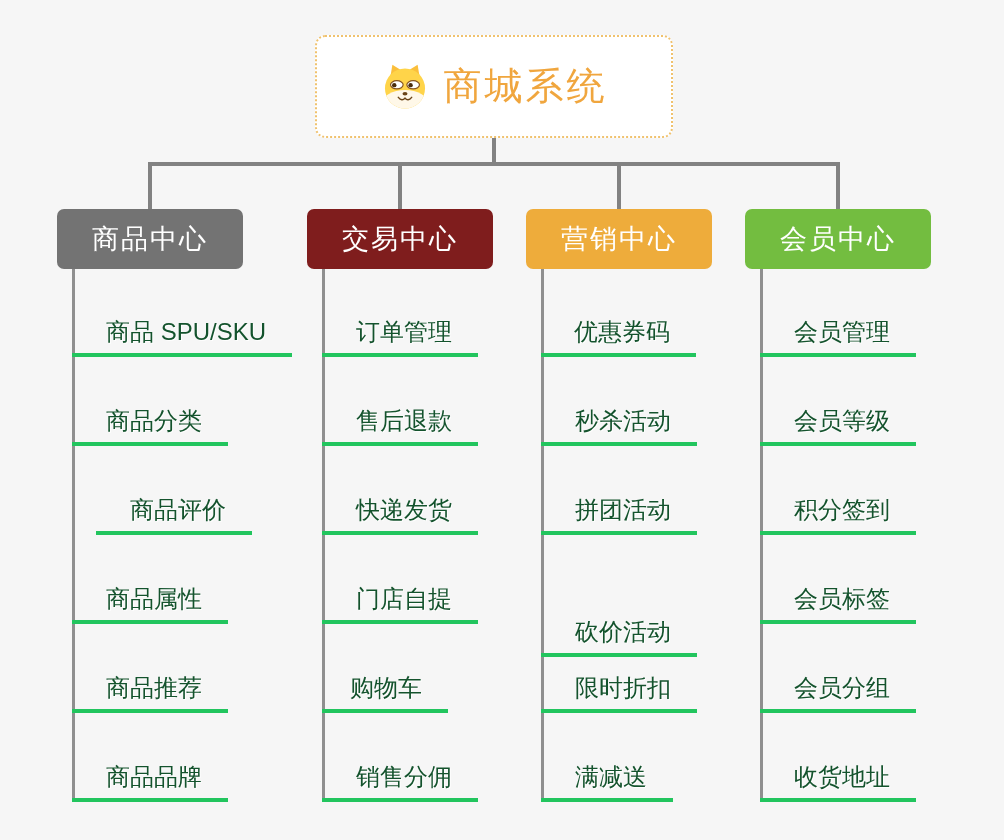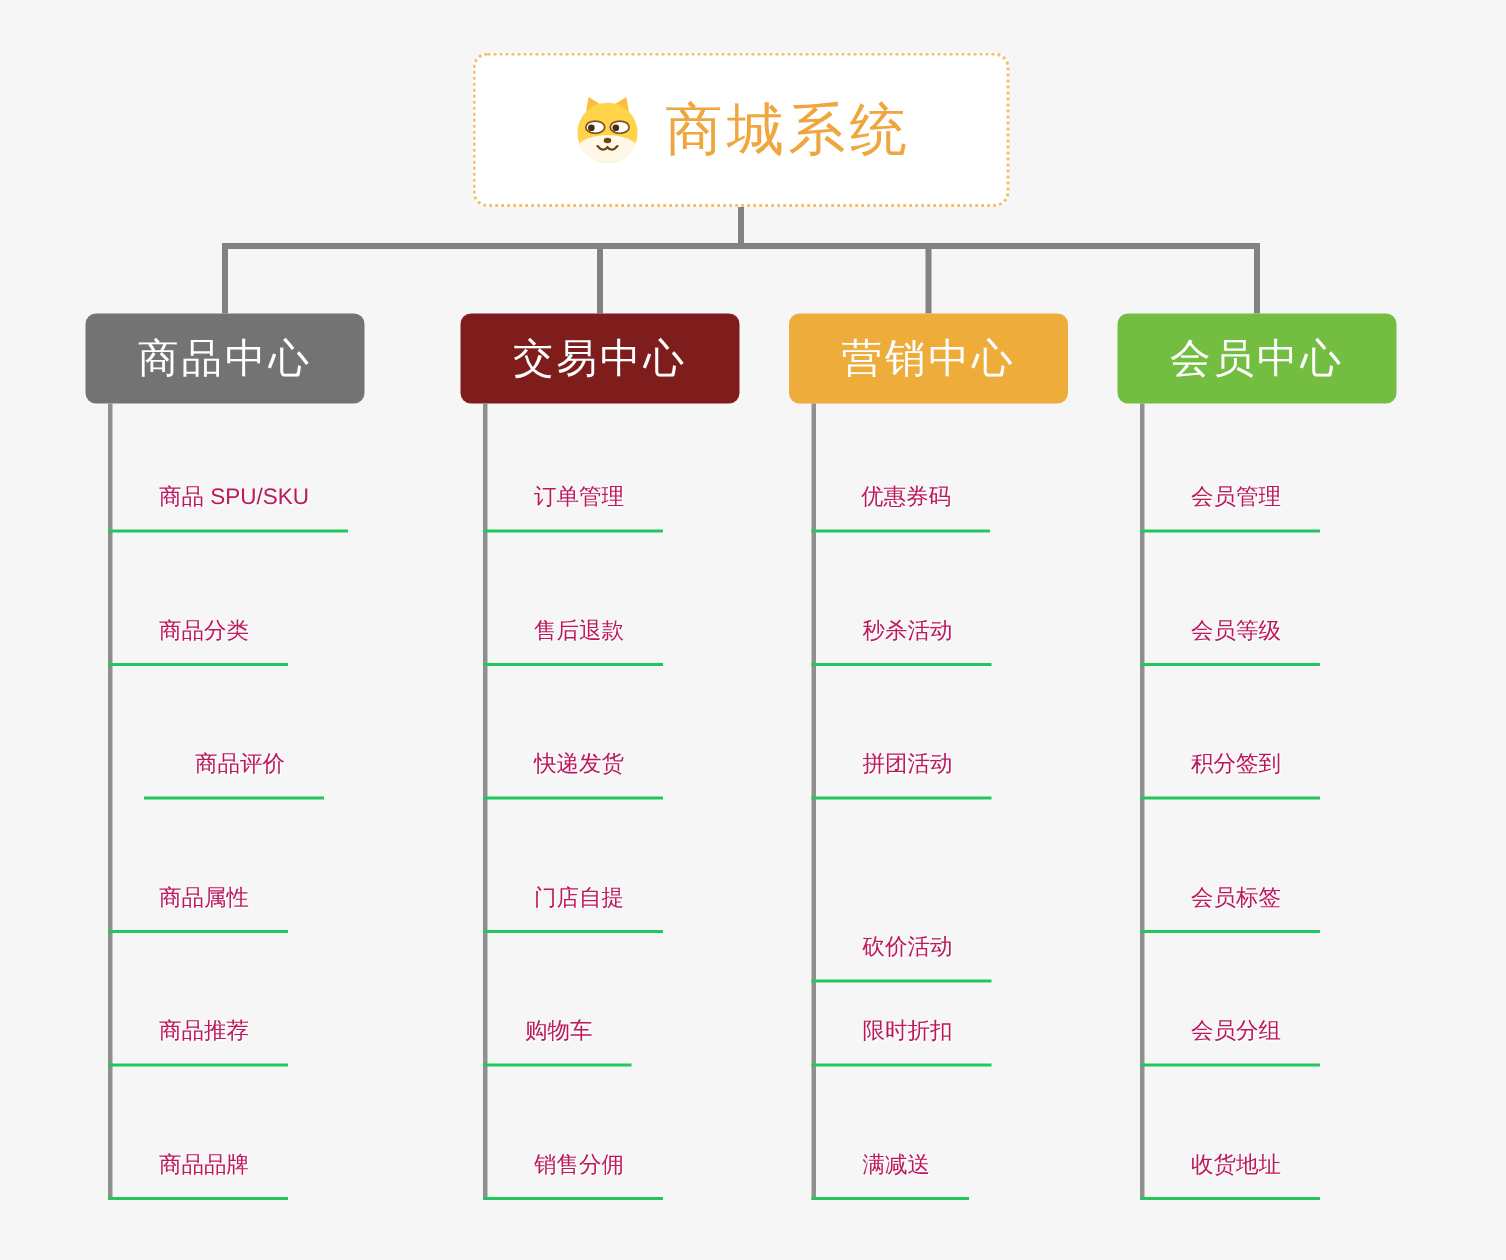--- a/index.html
+++ b/index.html
@@ -56,26 +56,26 @@
     letter-spacing:2px;
     display:flex;
     align-items:center;
     justify-content:center;
     white-space:nowrap;
     cursor:default;
   }
   
   .leaf{
     position:absolute;
-    font-size:15px;
+    font-size:24px;
     line-height:26px;
-    color:#be185d;
+    color:#14532d;
     text-shadow:1px 1px 0 rgba(255,255,255,.85);
     padding:0 26px 8px 34px;
-    border-bottom:2px solid #22c55e;
+    border-bottom:4px solid #22c55e;
     white-space:nowrap;
     cursor:default;
   }
 </style>
 </head>
 <body>
 
 <div id="canvas">
 
   <div class="line" style="left:492px; top:138px; width:4px; height:27px;"></div>

